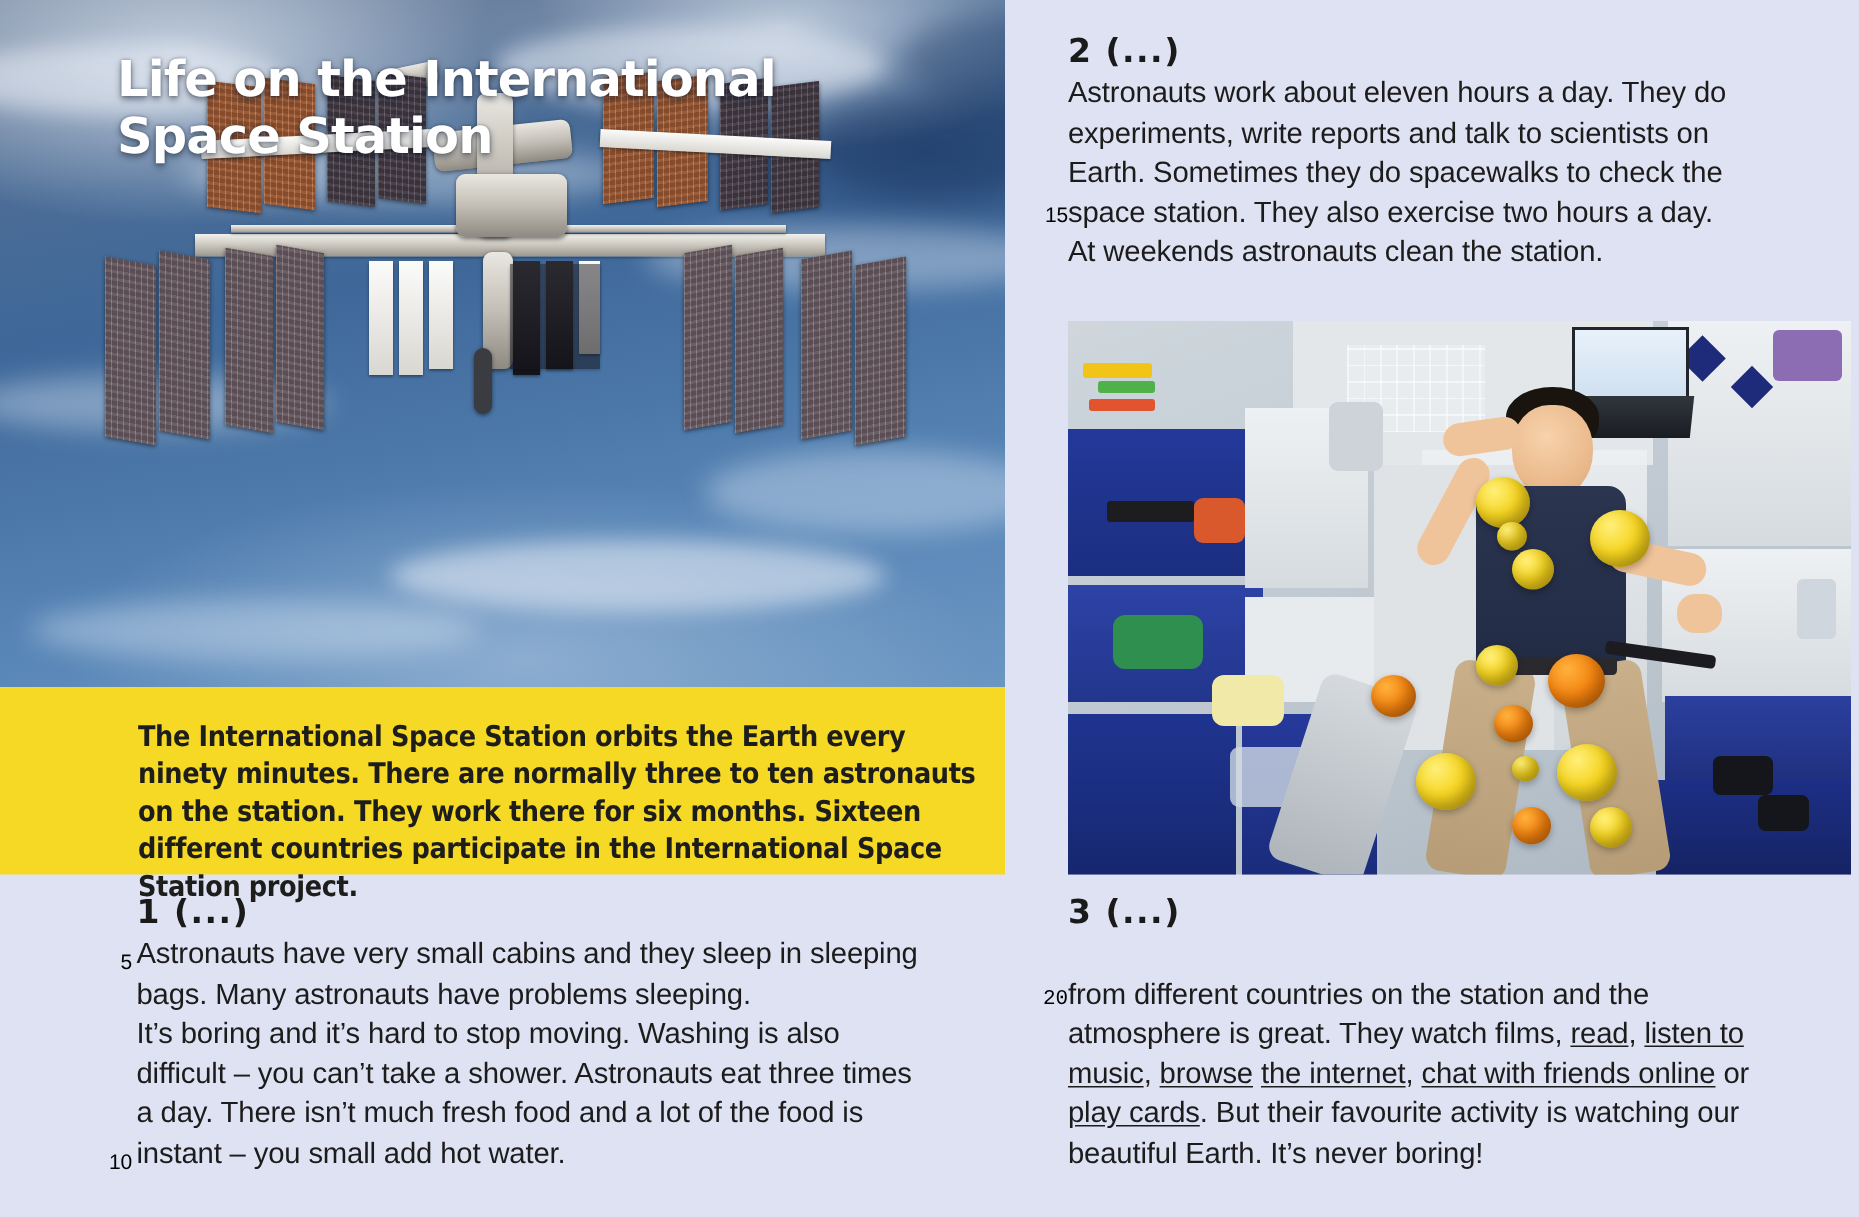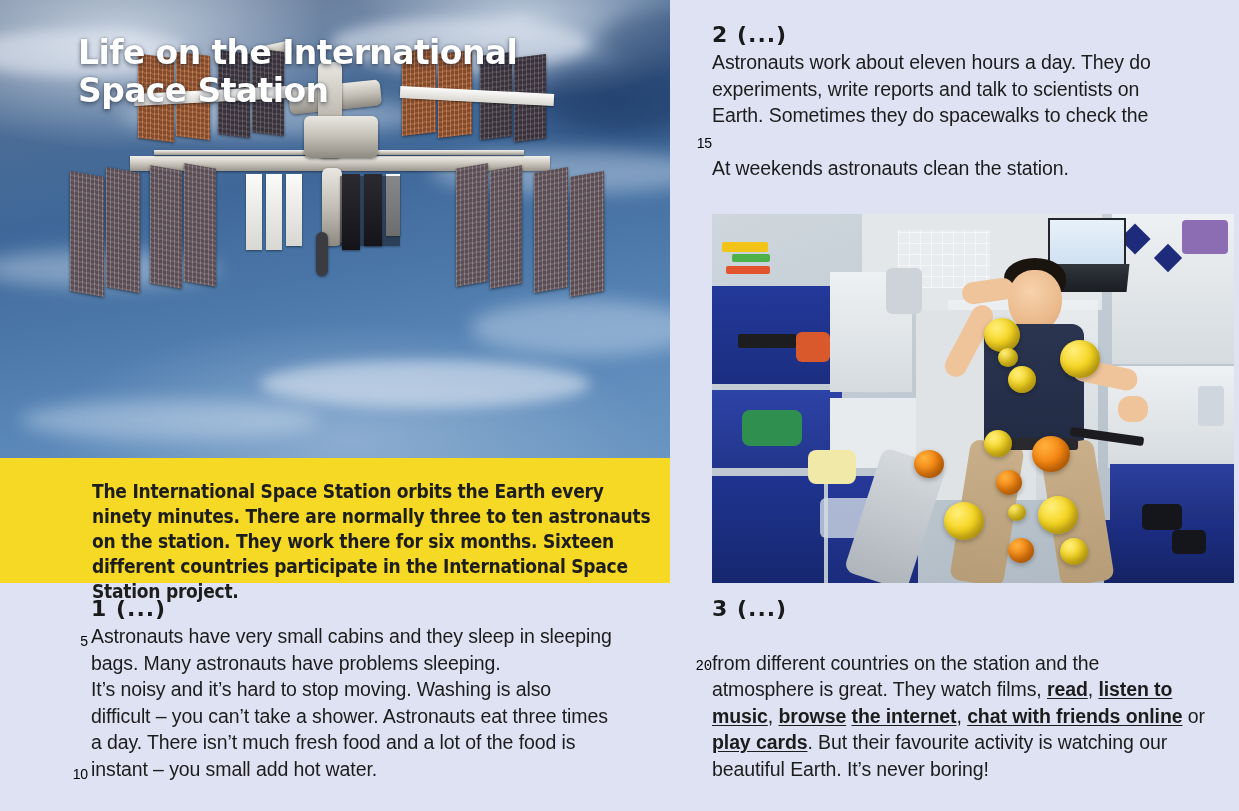--- a/index.html
+++ b/index.html
@@ -151,21 +151,21 @@
   }
   .line-num {
     position: absolute;
     left: 0;
     font-family: "Liberation Sans", sans-serif;
     font-size: 14px;
     color: #000000;
     width: 26px;
     text-align: right;
   }
-  .underlined { text-decoration: underline; text-underline-offset: 2px; font-weight: bold; }
+  .underlined { text-decoration: underline; text-underline-offset: 2px; }
 
   
   #para-1 {
     position: absolute;
     left: 62px;
     top: 596px;
     width: 600px;
   }
   #para-1 .para-heading { margin-left: 29px; }
   #para-1 .para-body { margin-left: 29px; }
@@ -336,38 +336,38 @@
       <p>The International Space Station orbits the Earth every ninety minutes. There are normally three to ten astronauts on the station. They work there for six months. Sixteen different countries participate in the International Space Station project.</p>
     </div>
 
     <div id="para-1">
       <div class="para-heading">1  (...)</div>
       <div class="para-body">
         <span class="line-num" style="top:32px;">5</span>
         <span class="line-num" style="top:165px;">10</span>
         <span>Astronauts have very small cabins and they sleep in sleeping</span><br>
         <span>bags. Many astronauts have problems sleeping.</span><br>
-        <span>It’s noisy and it’s hard to stop moving. Washing is also</span><br>
+        <span>It’s boring and it’s hard to stop moving. Washing is also</span><br>
         <span>difficult – you can’t take a shower. Astronauts eat three times</span><br>
         <span>a day. There isn’t much fresh food and a lot of the food is</span><br>
         <span>instant – you small add hot water.</span>
       </div>
     </div>
   </div>
 
   <div id="right-column">
 
     <div id="para-2">
       <div class="para-heading">2  (...)</div>
       <div class="para-body">
         <span class="line-num" style="top:108px;">15</span>
         <span>Astronauts work about eleven hours a day. They do</span><br>
         <span>experiments, write reports and talk to scientists on</span><br>
         <span>Earth. Sometimes they do spacewalks to check the</span><br>
-        <br>
+        <span>space station. They also exercise two hours a day.</span><br>
         <span>At weekends astronauts clean the station.</span>
       </div>
     </div>
 
     <div id="astronaut-photo">
 
       <div class="bay" style="left:150px; top:0;   width:240px; height:96px; background:#e3e7ea;"></div>
       <div class="rack grid" style="left:186px; top:16px; width:92px; height:58px;"></div>
       <div class="rack light" style="left:236px; top:86px; width:150px; height:200px; opacity:.85;"></div>
       <div class="bay" style="left:204px; top:96px; width:120px; height:190px; background:#dfe3e6;"></div>

